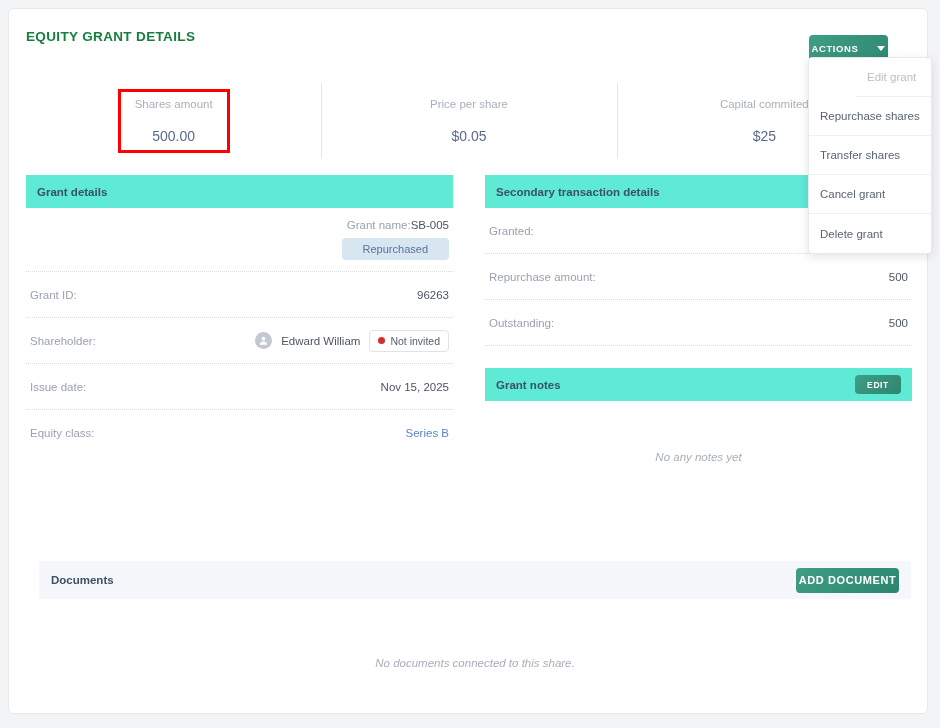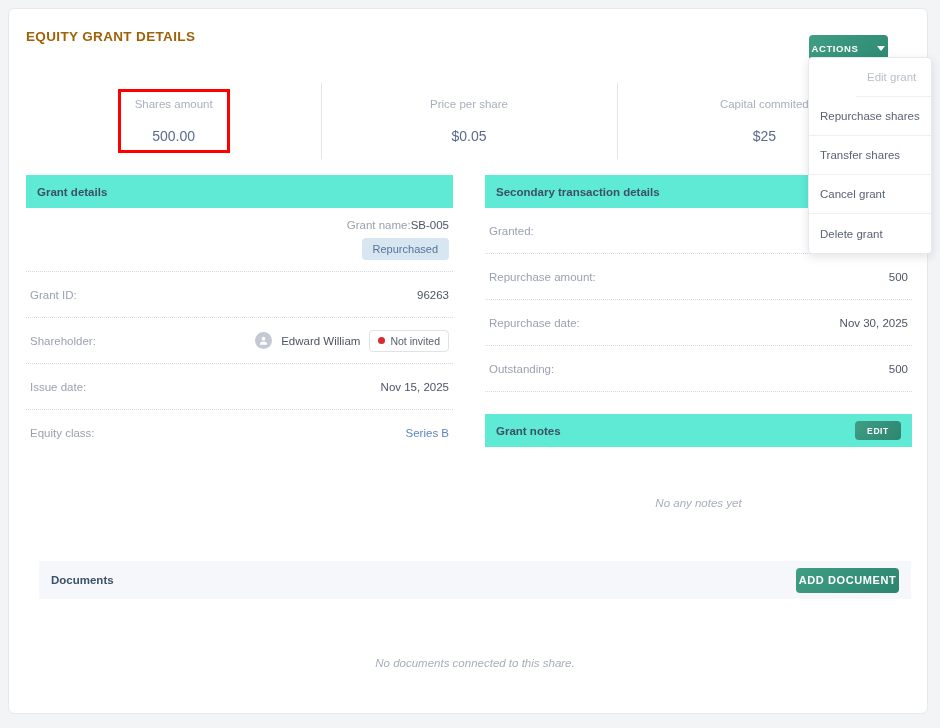--- a/index.html
+++ b/index.html
@@ -33,21 +33,21 @@
   }
 
   
   .page-title {
     position: absolute;
     left: 17px;
     top: 20px;
     font-size: 13.5px;
     font-weight: bold;
     letter-spacing: 0.35px;
-    color: #a16207;
+    color: #15803d;
     text-transform: uppercase;
   }
 
   
   .actions-btn {
     position: absolute;
     left: 800px;
     top: 26px;
     width: 79px;
     height: 27px;
@@ -202,21 +202,21 @@
     display: flex;
     align-items: center;
     justify-content: space-between;
   }
   .stacked-line.right { justify-content: flex-end; }
 
   .badge-repurchased {
     background: #d8e6f2;
     color: #55749a;
     font-size: 11px;
-    padding: 5px 11px;
+    padding: 5px 21px;
     border-radius: 4px;
     margin-left: 44px;
   }
 
   .avatar {
     width: 17px;
     height: 17px;
     border-radius: 50%;
     background: #c3c9d2;
     display: flex;
@@ -388,24 +388,20 @@
         <div class="row">
           <span class="row-label">Granted:</span>
           <span class="row-value"></span>
         </div>
 
         <div class="row">
           <span class="row-label">Repurchase amount:</span>
           <span class="row-value">500</span>
         </div>
 
-        <div class="row">
-          <span class="row-label">Repurchase date:</span>
-          <span class="row-value">Nov 30, 2025</span>
-        </div>
 
         <div class="row">
           <span class="row-label">Outstanding:</span>
           <span class="row-value">500</span>
         </div>
 
         <div class="notes-block">
           <div class="section-head">
             <span>Grant notes</span>
             <button class="btn-green btn-edit">EDIT</button>

